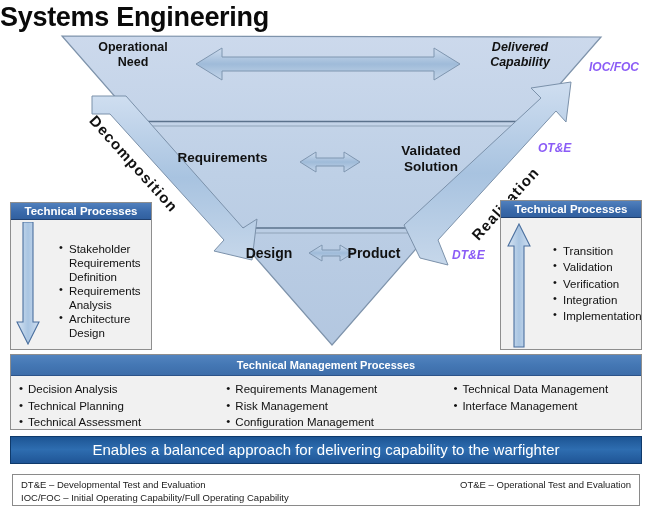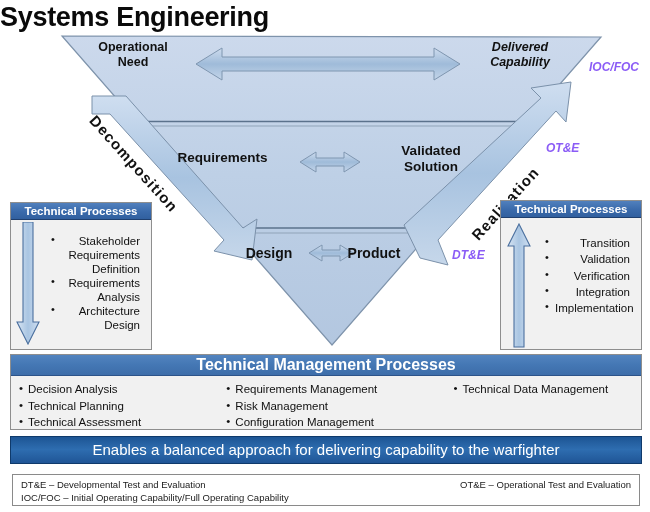--- a/index.html
+++ b/index.html
@@ -55,21 +55,21 @@
   .sidelabel {
     position: absolute;
     font-style: italic;
     font-weight: bold;
     font-size: 12px;
     color: #8b5cf6;
     white-space: nowrap;
     text-align: center;
   }
   #label-iocfoc { left: 589px; top: 60px; }
-  #label-otande { left: 538px; top: 141px; margin-left: 8px; }
+  #label-otande { left: 538px; top: 141px; }
   #label-dtande { left: 452px; top: 248px; }
 
   .diaglabel {
     position: absolute;
     font-weight: bold;
     color: #111111;
     white-space: nowrap;
     font-size: 15px;
     letter-spacing: 1.2px;
   }
@@ -108,24 +108,23 @@
   .tp-body {
     position: relative;
     height: calc(100% - 17px);
     box-sizing: border-box;
   }
   .tp-list {
     position: absolute;
     left: 32px;
     top: 6px;
     right: 3px;
-    margin: 8px;
+    margin: 16px;
     padding: 0;
     list-style: none;
-    text-align: right;
   }
   .tp-list li {
     position: relative;
     padding-left: 10px;
     font-size: 11.5px;
     color: #111111;
     line-height: 1.22;
     margin-bottom: 0px;
   }
   .tp-list li::before {
@@ -153,21 +152,21 @@
     left: 10px; top: 354px;
     width: 632px; height: 76px;
     border: 1px solid #8e8e8e;
     box-sizing: border-box;
     background: #f1f1f1;
   }
   #tmp-header {
     height: 20px;
     background: linear-gradient(to bottom, #5384bf 0%, #4477b4 50%, #3d6da9 100%);
     color: #ffffff;
-    font-size: 16px;
+    font-size: 11px;
     font-weight: bold;
     text-align: center;
     line-height: 20px;
     border-bottom: 1px solid #2c5389;
   }
   #tmp-columns {
     display: flex;
     padding: 5px 0 0 0;
   }
   .tmp-col {
@@ -347,20 +346,21 @@
         <li>Technical Planning</li>
         <li>Technical Assessment</li>
       </ul>
       <ul class="tmp-col c2">
         <li>Requirements Management</li>
         <li>Risk Management</li>
         <li>Configuration Management</li>
       </ul>
       <ul class="tmp-col c3">
         <li>Technical Data Management</li>
+        <li>Interface Management</li>
       </ul>
     </div>
   </div>
 
   <div id="banner">Enables a balanced approach for delivering capability to the warfighter</div>
 
   <div id="legend">
     <div class="legend-item" id="legend-dtande">DT&amp;E – Developmental Test and Evaluation</div>
     <div class="legend-item" id="legend-otande">OT&amp;E – Operational Test and Evaluation</div>
     <div class="legend-item" id="legend-iocfoc">IOC/FOC – Initial Operating Capability/Full Operating Capability</div>

